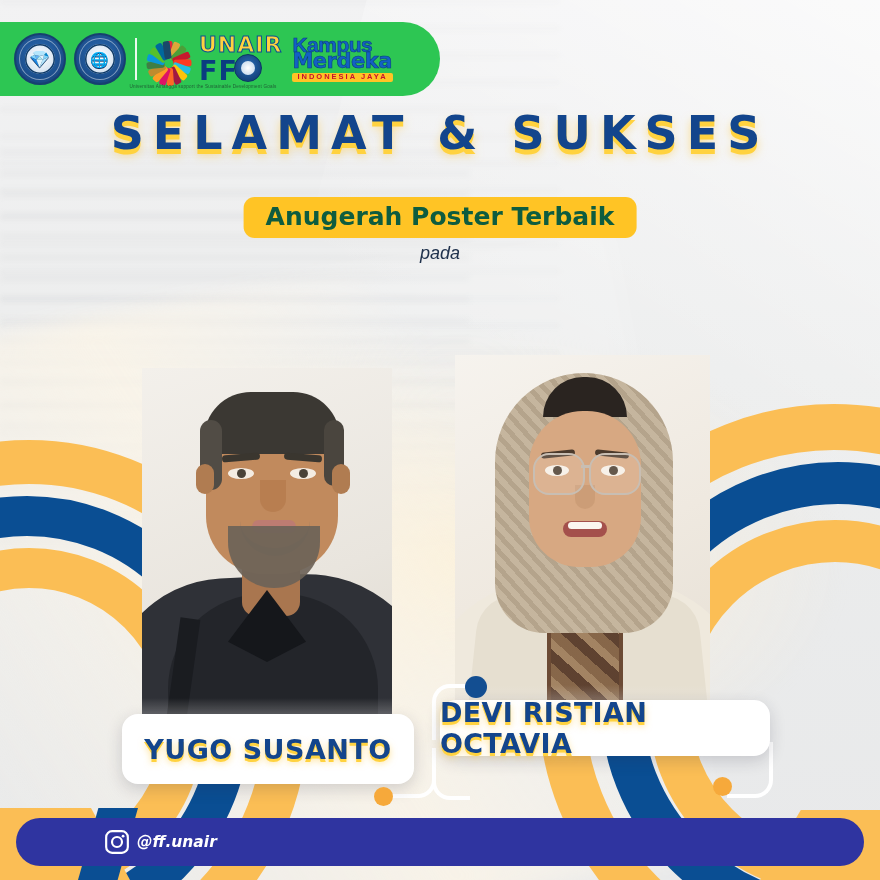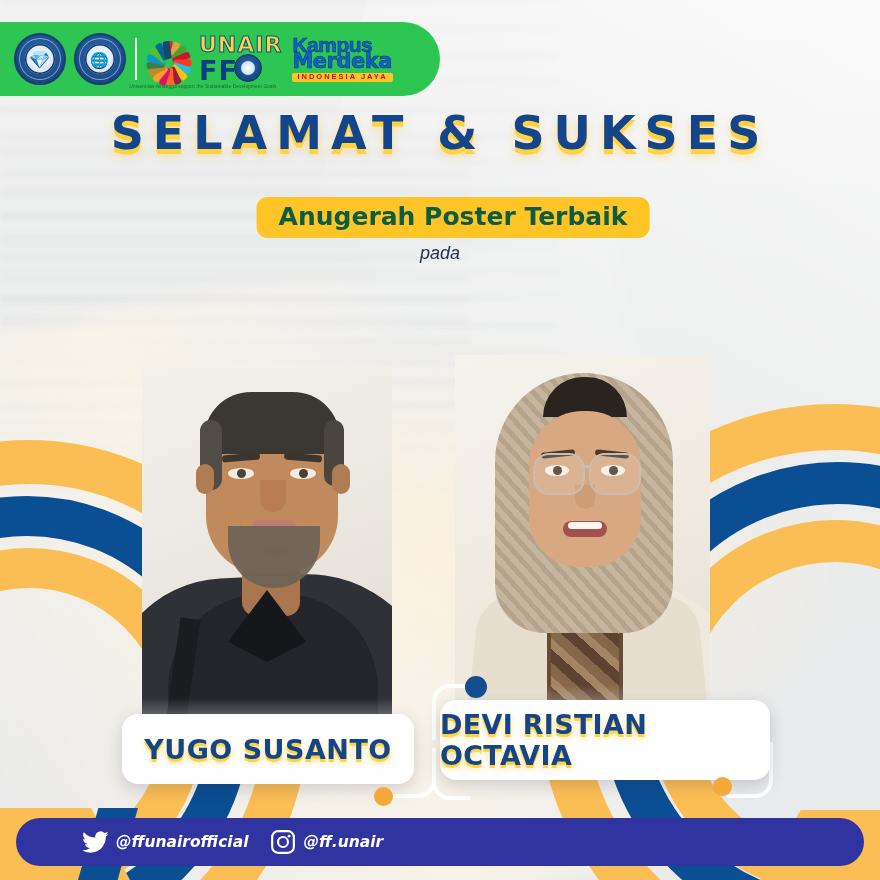--- a/index.html
+++ b/index.html
@@ -126,21 +126,21 @@
     font-family:"Liberation Sans",sans-serif;font-style:italic;
     font-size:18px;color:#20324d;
   }
   .sub-atas{top:168px;}
   .sub-pada{top:243px;}
 
   .award{
     position:absolute;left:50%;top:197px;transform:translateX(-50%);z-index:5;
     background:#FFC425;color:#0E5C3F;
     font-family:"DejaVu Sans",sans-serif;font-weight:bold;font-size:25px;
-    padding:5px 22px 7px;border-radius:11px;white-space:nowrap;margin-left:13px;
+    padding:5px 22px 7px;border-radius:11px;white-space:nowrap;
   }
 
   .event{
     position:absolute;left:0;right:0;top:266px;text-align:center;z-index:5;
     font-family:"DejaVu Sans",sans-serif;font-weight:bold;
     font-size:21px;line-height:1.23;color:#1B5AA8;
   }
   .event sup{font-size:.62em;vertical-align:super;}
 
   
@@ -219,21 +219,21 @@
   
   .namebox{
     position:absolute;z-index:7;background:#ffffff;border-radius:16px;
     display:flex;align-items:center;justify-content:center;
     box-shadow:0 5px 16px rgba(40,40,60,.18);
     font-family:"DejaVu Sans",sans-serif;font-weight:bold;
     color:#13458C;
     text-shadow:0 3px 0 #FFD23F, 0 4px 7px rgba(255,200,60,.55);
   }
   .name-left { left:122px; top:714px; width:292px; height:70px; font-size:27px; letter-spacing:.5px;}
-  .name-right{ left:440px; top:700px; width:330px; height:80px; font-size:27px; letter-spacing:.3px;}
+  .name-right{ left:440px; top:700px; width:330px; height:56px; font-size:27px; letter-spacing:.3px;}
 
   .dot{position:absolute;border-radius:50%;z-index:8;}
   .dot-blue  { left:465px; top:676px; width:22px;height:22px;background:#134E91; }
   .dot-or-1  { left:374px; top:787px; width:19px;height:19px;background:#F6A93B; }
   .dot-or-2  { left:713px; top:777px; width:19px;height:19px;background:#F6A93B; }
 
   .brk{position:absolute;border:4px solid #ffffff;z-index:6;}
   .brk-1{ left:432px; top:684px; width:36px;height:52px;border-right:none;border-bottom:none;border-radius:18px 0 0 0;}
   .brk-2{ left:432px; top:748px; width:34px;height:48px;border-right:none;border-top:none;border-radius:0 0 0 18px;}
   .brk-3{ left:388px; top:760px; width:44px;height:34px;border-left:none;border-top:none;border-radius:0 0 18px 0;}
@@ -409,28 +409,20 @@
   <div class="foot-accent-r"></div>
 
   <div class="footbar">
 
 
     <span class="spacer"></span>
 
 
     <span class="spacer"></span>
 
-    <div class="fgrp">
-      <span class="ico">
-        <svg width="27" height="23" viewBox="0 0 26 22">
-            <path d="M25.6 2.7c-.9.4-1.9.7-3 .8 1.1-.6 1.9-1.7 2.3-2.9-1 .6-2.1 1-3.3 1.3A5.2 5.2 0 0 0 12.7 5c0 .4 0 .8.1 1.2A14.8 14.8 0 0 1 1.8 1.1 5.2 5.2 0 0 0 3.4 8 5 5 0 0 1 1 7.3v.1c0 2.5 1.8 4.6 4.2 5.1a5.3 5.3 0 0 1-2.4.1c.7 2.1 2.6 3.6 5 3.6A10.5 10.5 0 0 1 0 18.5 14.8 14.8 0 0 0 8 20.9c9.6 0 14.9-8 14.9-14.9V5.3c1-.7 1.9-1.6 2.6-2.6z" fill="#fff"></path>
-          </svg>
-      </span>
-      <span class="ftxt">@ffunairofficial</span>
-    </div>
 
     <span class="spacer"></span>
 
     <div class="fgrp">
       <span class="ico">
         <svg width="26" height="26" viewBox="0 0 24 24">
             <rect x="2" y="2" width="20" height="20" rx="5.5" fill="none" stroke="#fff" stroke-width="2"></rect>
             <circle cx="12" cy="12" r="4.6" fill="none" stroke="#fff" stroke-width="2"></circle>
             <circle cx="17.6" cy="6.6" r="1.3" fill="#fff"></circle>
           </svg>

